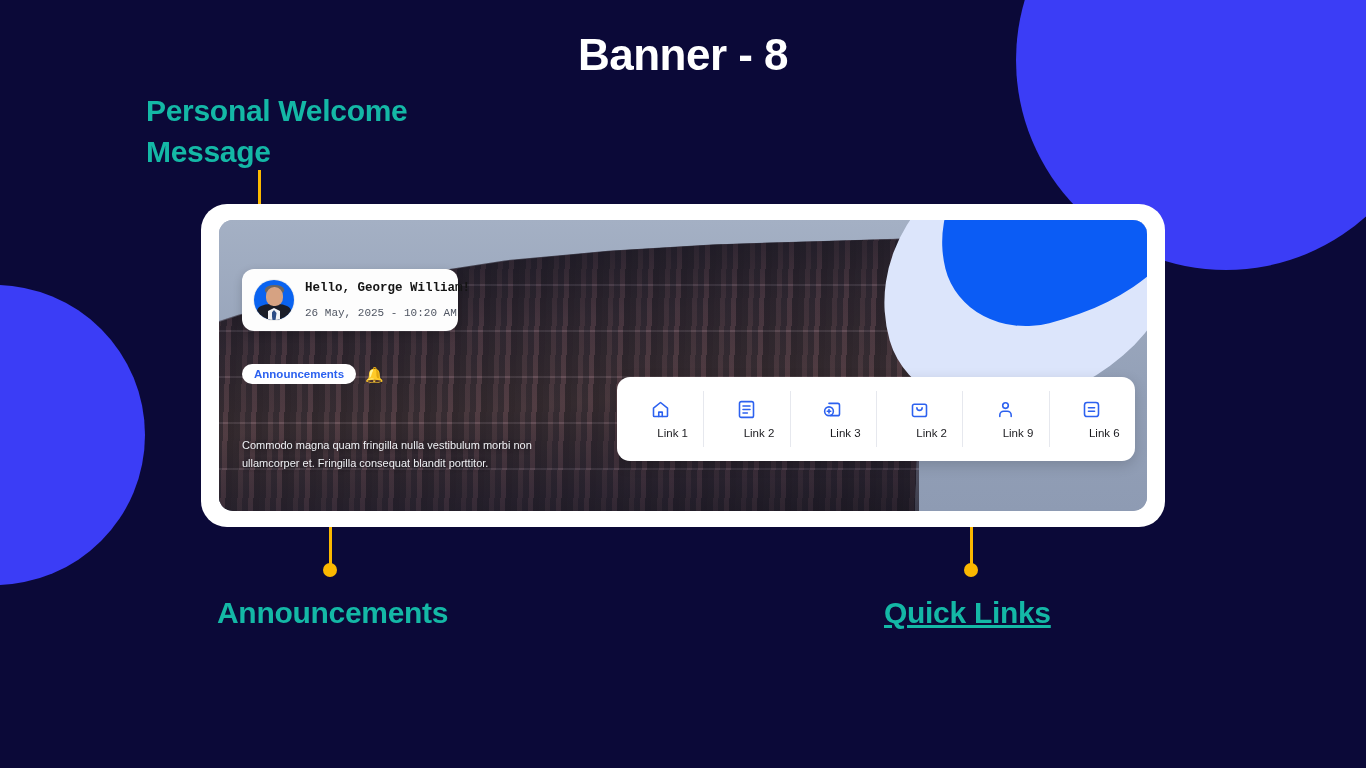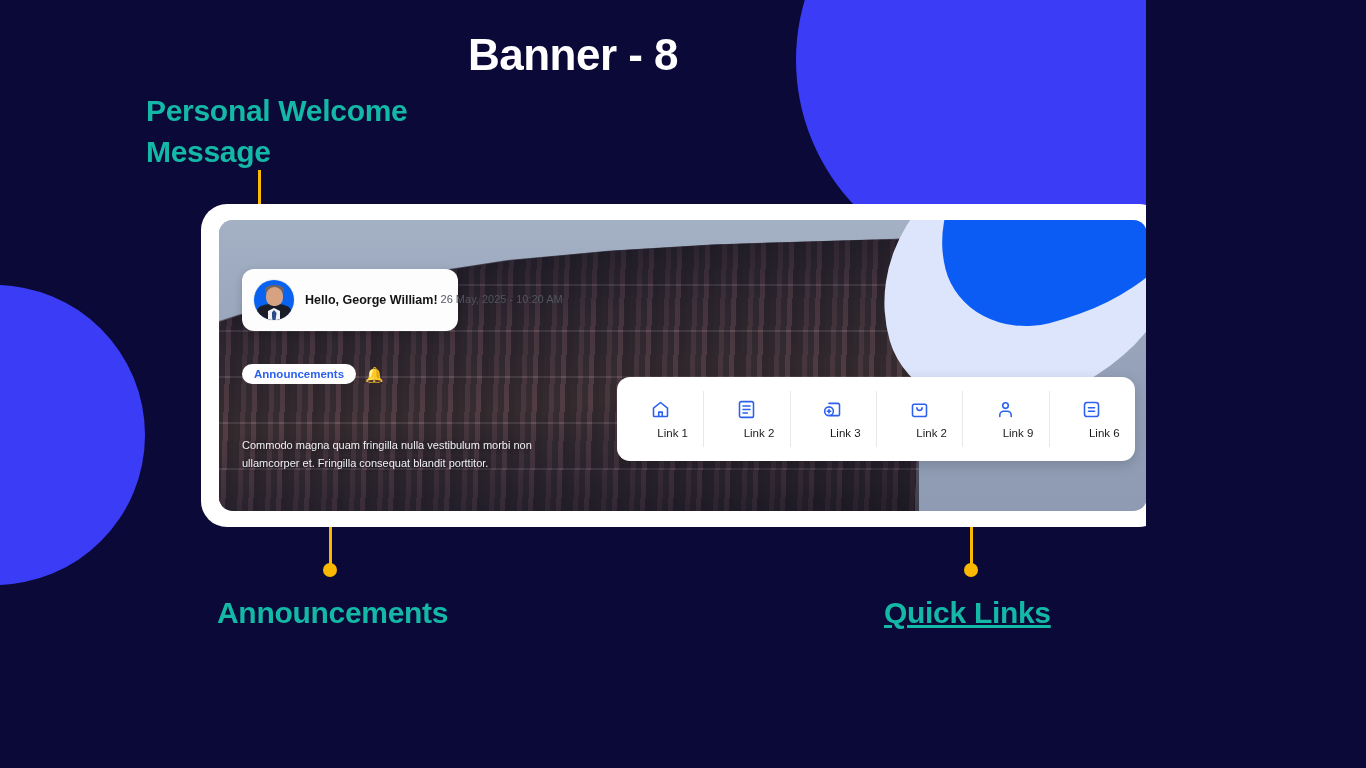--- a/index.html
+++ b/index.html
@@ -5,21 +5,21 @@
   * { box-sizing: border-box; margin: 0; padding: 0; }
   html, body {
     width: 1366px; height: 768px;
     overflow: hidden;
     background: #0b0938;
     font-family: "Liberation Sans", sans-serif;
   }
 
   #stage {
     position: relative;
-    width: 1146px;
+    width: 1366px;
     height: 768px;
     background: #0b0938;
     overflow: hidden;
   }
 
   
   .bg-circle-right {
     position: absolute;
     width: 420px; height: 420px;
     border-radius: 50%;
@@ -212,21 +212,21 @@
     clip-path: polygon(50% 0%, 100% 22%, 100% 100%, 0% 100%, 0% 22%);
   }
   .avatar .tie {
     position: absolute;
     left: 50%; bottom: -2px;
     width: 5px; height: 12px;
     margin-left: -2.5px;
     background: #2b4c86;
     clip-path: polygon(50% 0%, 100% 25%, 75% 100%, 25% 100%, 0% 25%);
   }
-  .welcome-text { display: flex; flex-direction: row; gap: 3px; }
+  .welcome-text { display: flex; flex-direction: column; gap: 12px; font-family: Liberation Mono, monospace; }
   .welcome-greeting {
     font-size: 12.5px;
     font-weight: bold;
     color: #141414;
     white-space: nowrap;
   }
   .welcome-date {
     font-size: 11px;
     color: #4f5562;
     white-space: nowrap;

